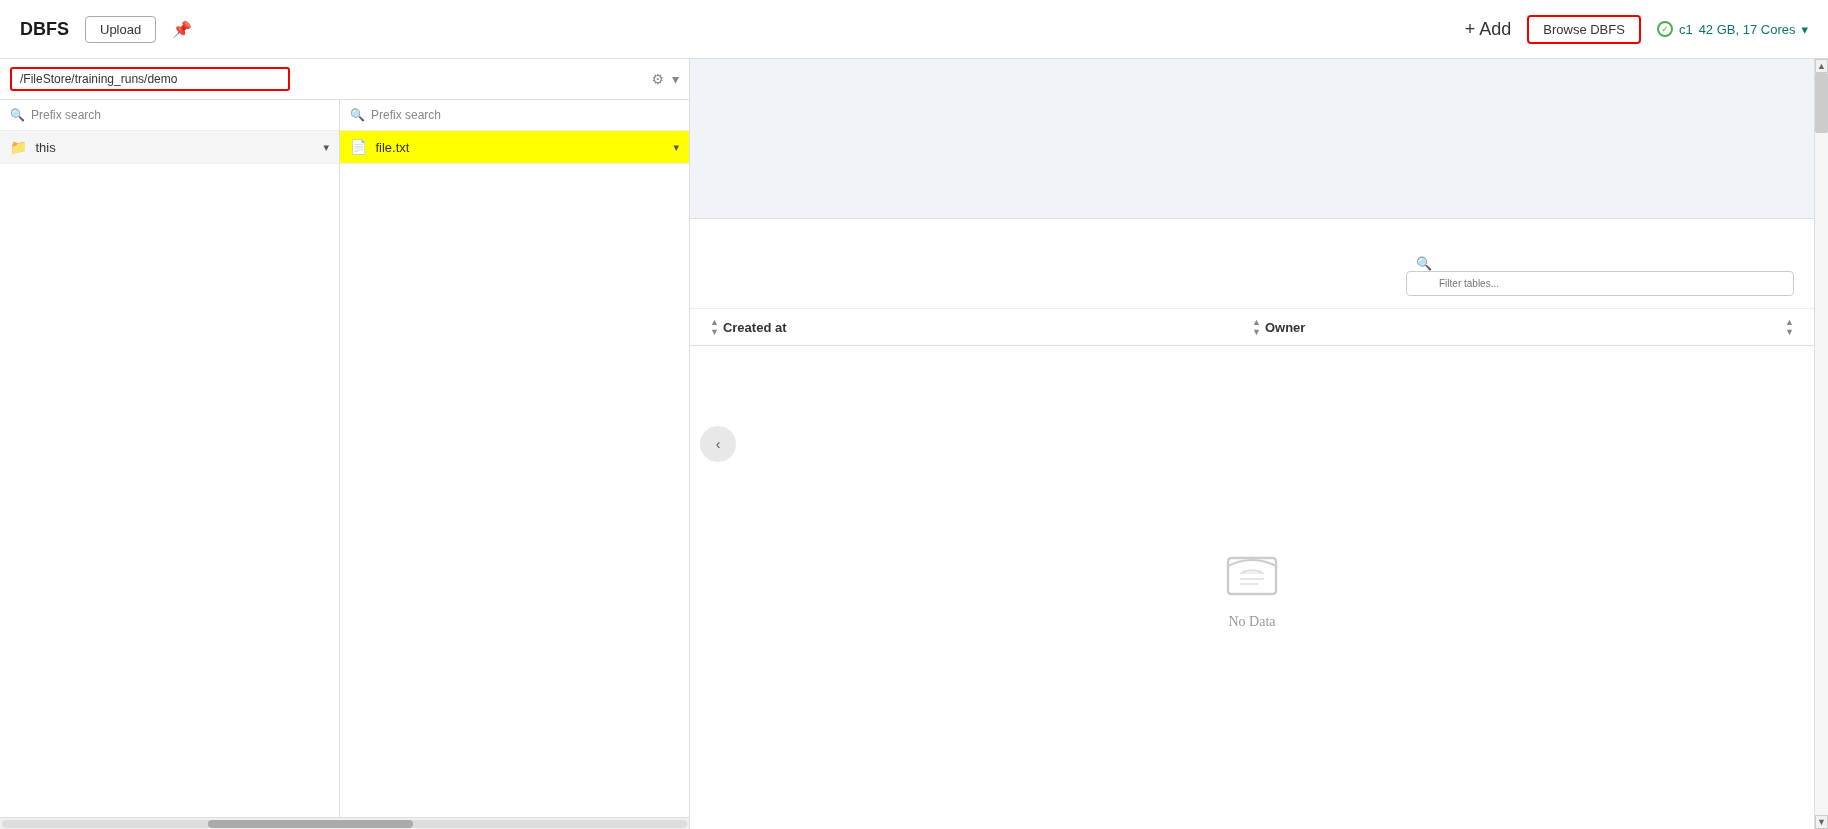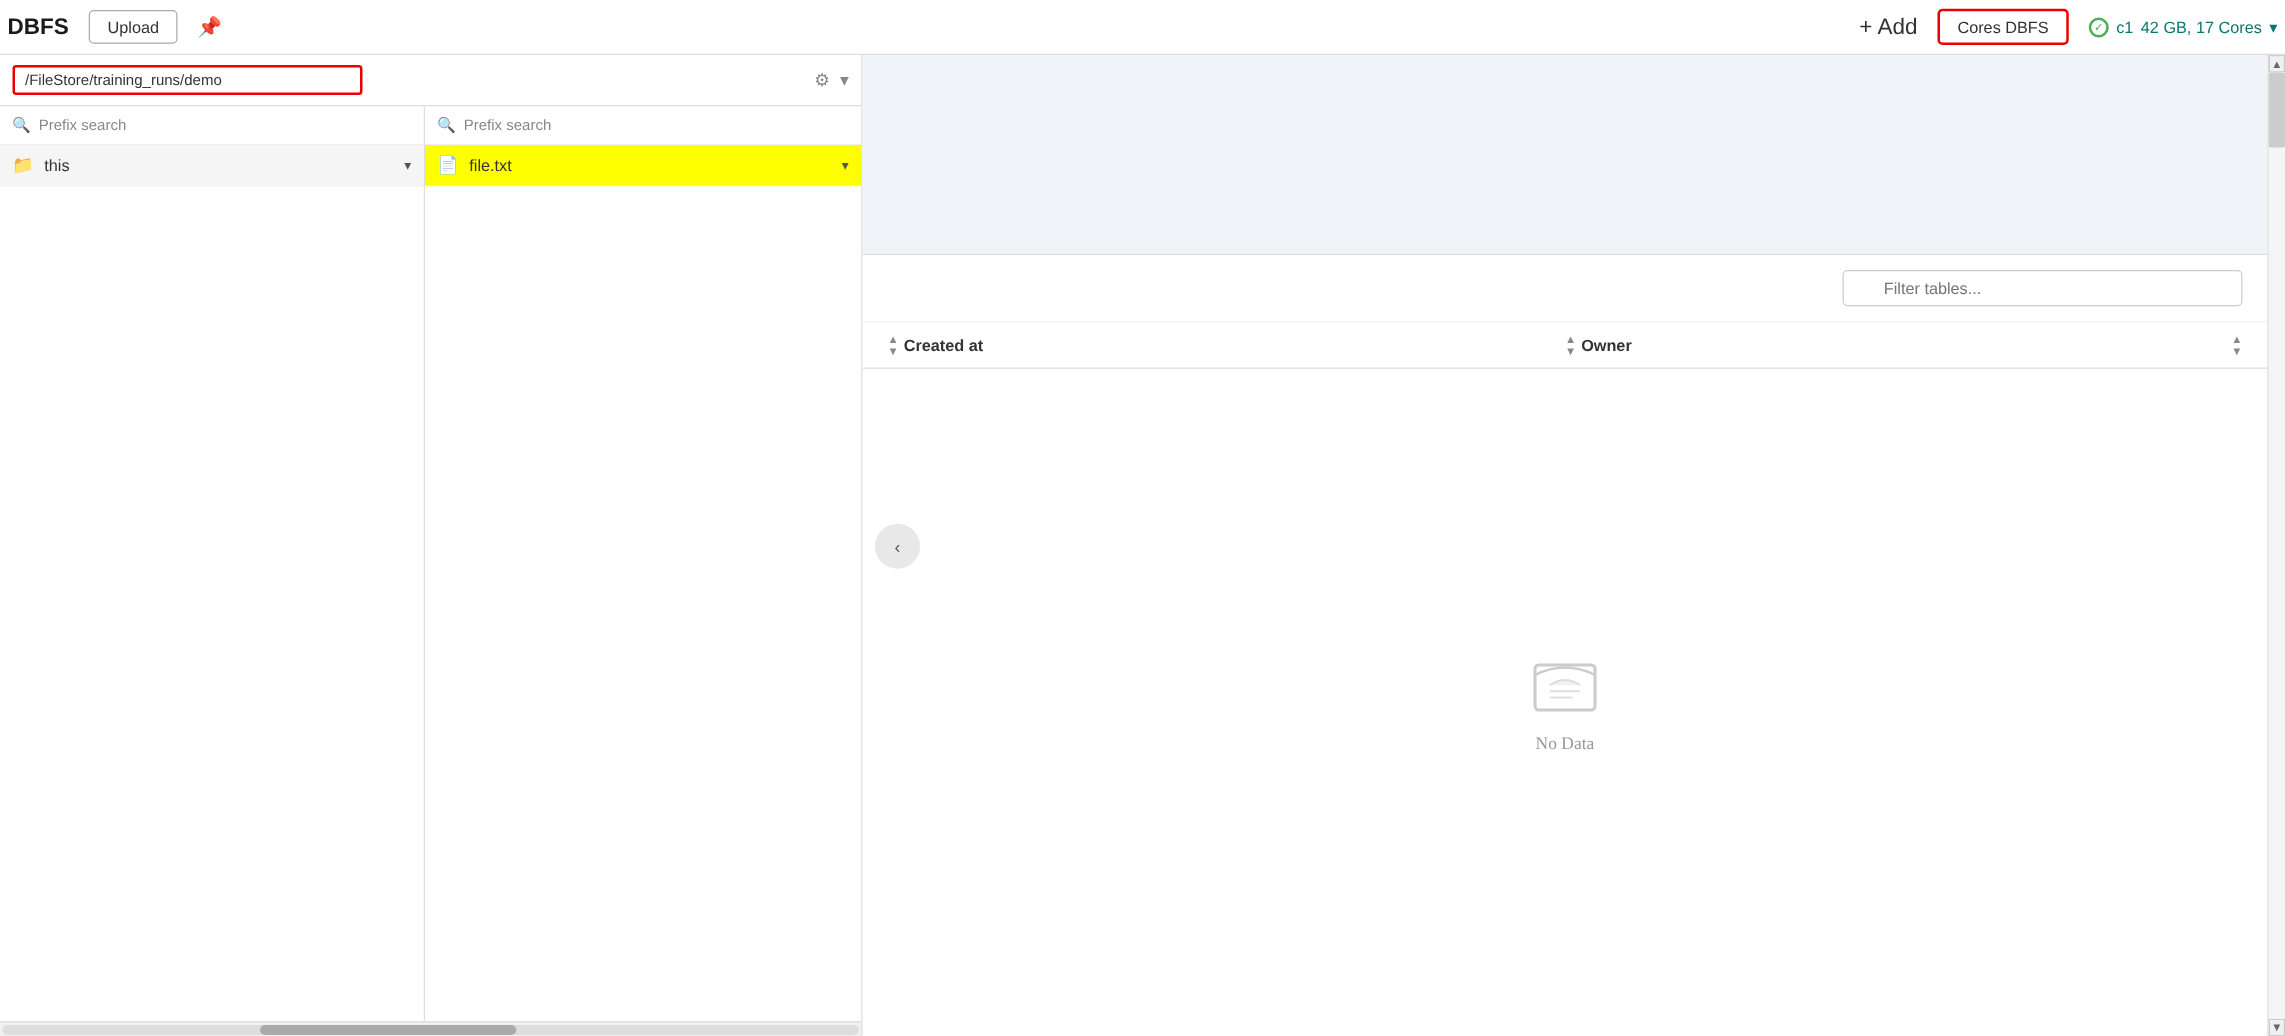--- a/index.html
+++ b/index.html
@@ -9,26 +9,26 @@
       background: #fff;
       width: 1828px;
       height: 829px;
       overflow: hidden;
       display: flex;
       flex-direction: column;
     }
 
     
     .top-bar {
-      height: 44px;
+      height: 59px;
       background: #fff;
       border-bottom: 1px solid #ddd;
       display: flex;
       align-items: center;
-      padding: 0 6px;
+      padding: 0 20px;
       justify-content: space-between;
       flex-shrink: 0;
     }
     .top-bar-left {
       display: flex;
       align-items: center;
       gap: 16px;
     }
     .app-title {
       font-size: 18px;
@@ -274,27 +274,28 @@
       overflow: hidden;
     }
 
     .filter-bar {
       display: flex;
       justify-content: flex-end;
       padding: 12px 20px;
       border-bottom: 1px solid #eee;
     }
     .filter-input {
-      width: 320px;
+      width: 388px;
       padding: 6px 12px 6px 32px;
       border: 1px solid #ccc;
       border-radius: 4px;
-      font-size: 13px;
+      font-size: 10px;
       outline: none;
       position: relative;
+      margin-top: 40px;
     }
     .filter-wrapper {
       position: relative;
       display: flex;
       align-items: center;
     }
     .filter-search-icon {
       position: absolute;
       left: 10px;
       color: #888;
@@ -396,21 +397,21 @@
 <body>
 
 <div class="top-bar">
   <div class="top-bar-left">
     <span class="app-title">DBFS</span>
     <button class="upload-btn">Upload</button>
     <span class="pin-icon">📌</span>
   </div>
   <div class="top-bar-right">
     <button class="add-btn">+ Add</button>
-    <button class="browse-dbfs-btn">Cores DBFS</button>
+    <button class="browse-dbfs-btn">Browse DBFS</button>
     <div class="cluster-info">
       <div class="cluster-dot"></div>
       <span>c1</span>
       <span>42 GB, 17 Cores</span>
       <span>▾</span>
     </div>
   </div>
 </div>
 
 <div class="main-content">

